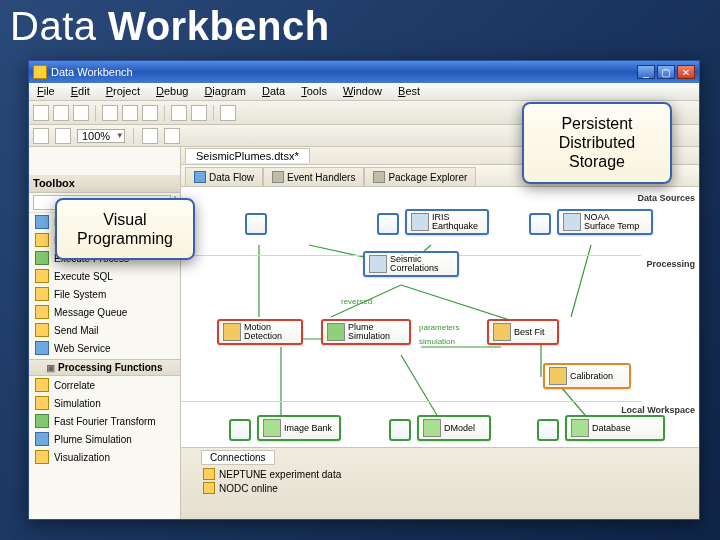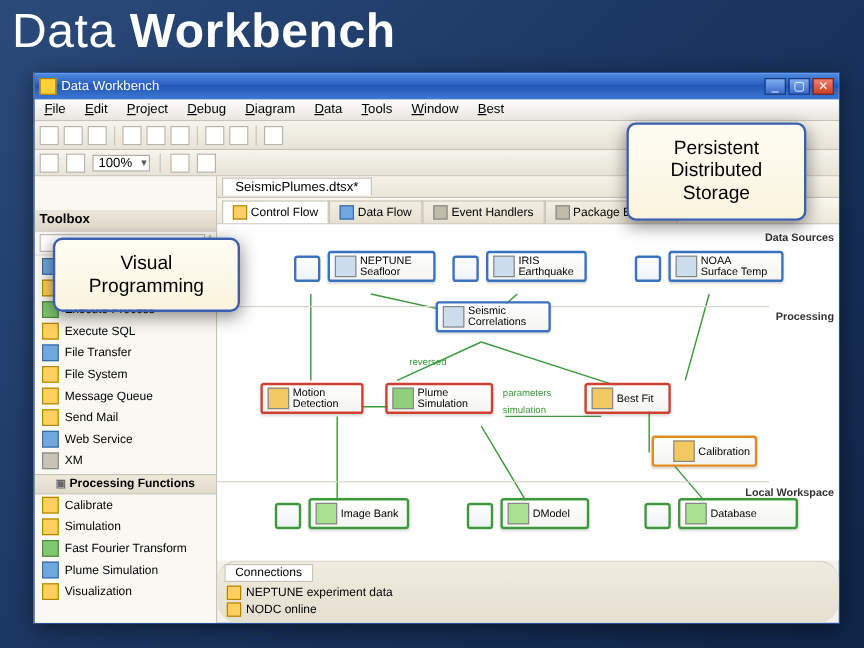--- a/index.html
+++ b/index.html
@@ -43,25 +43,25 @@
   .dtab .ic { width:12px; height:12px; background:#ffd060; border:1px solid #b08800; }
   .dtab .ic.b { background:#70a8e0; border-color:#3a6aa8; }
   .dtab .ic.g { background:#c0bca8; border-color:#888; }
   .canvas { flex:1; background:#fff; position:relative; overflow:hidden; }
   .sect-label { position:absolute; right:4px; font-size:9px; color:#333; font-weight:bold; }
   .node { position:absolute; border:2px solid; border-radius:3px; background:linear-gradient(#fff,#f4f4f0); font-size:9px; display:flex; align-items:center; padding:2px 4px; gap:3px; box-shadow:0 1px 2px rgba(0,0,0,.15); white-space:nowrap; }
   .node .nic { width:18px; height:18px; flex-shrink:0; border:1px solid #888; background:#cde; }
   .node.blue { border-color:#3a72c0; }
   .node.red { border-color:#d04030; }
   .node.green { border-color:#3a9a3a; }
-  .node.orange { border-color:#e08a20;justify-content:flex-end; }
+  .node.orange { border-color:#e08a20; }
   .smallnode { position:absolute; width:22px; height:22px; border:2px solid #3a72c0; background:linear-gradient(#fff,#eef2f8); border-radius:3px; }
   .divider { position:absolute; left:0; right:58px; border-top:1px solid #d8d4c8; }
   .callout { position:absolute; background:linear-gradient(#fffdf4,#f9f4dd); border:2px solid #3a5fb0; border-radius:8px; box-shadow:0 4px 14px rgba(0,0,0,.45); font-size:16px; text-align:center; padding:10px 14px; line-height:1.2; z-index:50; }
-  .bottombar { height:52px; background:linear-gradient(#f0ecdf,#e4dfcf); border-top:1px solid #c8c4b8; font-size:10px; padding:2px 6px;border-radius:17px; }
+  .bottombar { height:72px; background:linear-gradient(#f0ecdf,#e4dfcf); border-top:1px solid #c8c4b8; font-size:10px; padding:2px 20px; }
   .bottombar .conn-tab { display:inline-block; background:#fff; border:1px solid #c8c4b8; padding:1px 8px; font-size:10px; margin-bottom:2px; }
   .bottombar .conn-item { display:flex; align-items:center; gap:4px; padding:1px 2px;text-align:right; }
   .bottombar .conn-item .ic { width:12px; height:12px; background:#ffd060; border:1px solid #b08800; }
   svg.wires { position:absolute; inset:0; width:100%; height:100%; pointer-events:none; }
   svg.wires line { stroke:#3a9a3a; stroke-width:1.2; }
   svg.wires .g line{ stroke:#3a9a3a; }
 </style>
 </head>
 <body>
 
@@ -134,47 +134,39 @@
         </div>
       <div class="tb-item">
           <span class="ic green"></span>
           <span>Execute Process</span>
         </div>
       <div class="tb-item">
           <span class="ic"></span>
           <span>Execute SQL</span>
         </div>
       <div class="tb-item">
-          <span class="ic blue"></span>
-          <span>File Transfer</span>
-        </div>
-      <div class="tb-item">
           <span class="ic"></span>
           <span>File System</span>
         </div>
       <div class="tb-item">
           <span class="ic"></span>
           <span>Message Queue</span>
         </div>
       <div class="tb-item">
           <span class="ic"></span>
           <span>Send Mail</span>
         </div>
       <div class="tb-item">
           <span class="ic blue"></span>
           <span>Web Service</span>
         </div>
-      <div class="tb-item">
-          <span class="ic gray"></span>
-          <span>XM</span>
-        </div>
       <div class="tb-section">Processing Functions</div>
       <div class="tb-item">
           <span class="ic"></span>
-          <span>Calibrate</span>
+          <span>Correlate</span>
         </div>
       <div class="tb-item">
           <span class="ic"></span>
           <span>Simulation</span>
         </div>
       <div class="tb-item">
           <span class="ic green"></span>
           <span>Fast Fourier Transform</span>
         </div>
       <div class="tb-item">
@@ -185,24 +177,20 @@
           <span class="ic"></span>
           <span>Visualization</span>
         </div>
     </div>
 
     <div class="canvas-wrap">
       <div class="doc-tab">
         <span>SeismicPlumes.dtsx*</span>
       </div>
       <div class="design-tabs">
-        <div class="dtab active">
-            <span class="ic"></span>
-            <span>Control Flow</span>
-          </div>
         <div class="dtab">
             <span class="ic b"></span>
             <span>Data Flow</span>
           </div>
         <div class="dtab">
             <span class="ic g"></span>
             <span>Event Handlers</span>
           </div>
         <div class="dtab">
             <span class="ic g"></span>
@@ -228,25 +216,20 @@
           </g>
         </svg>
 
         <div class="sect-label" style="top:6px">Data Sources</div>
         <div class="divider" style="top:68px"></div>
         <div class="sect-label" style="top:72px">Processing</div>
         <div class="divider" style="top:214px"></div>
         <div class="sect-label" style="top:218px">Local Workspace</div>
 
         <div class="smallnode" style="left:64px; top:26px"></div>
-        <div class="node blue" style="left:92px; top:22px; width:90px">
-            <span class="nic"></span>
-            <span style="white-space:pre-line;line-height:1">NEPTUNE
-Seafloor</span>
-          </div>
         <div class="smallnode" style="left:196px; top:26px"></div>
         <div class="node blue" style="left:224px; top:22px; width:84px">
             <span class="nic"></span>
             <span style="white-space:pre-line;line-height:1">IRIS
 Earthquake</span>
           </div>
         <div class="smallnode" style="left:348px; top:26px"></div>
         <div class="node blue" style="left:376px; top:22px; width:96px">
             <span class="nic"></span>
             <span style="white-space:pre-line;line-height:1">NOAA
@@ -306,17 +289,17 @@
           </div>
         <div class="conn-item">
             <span class="ic"></span>
             <span>NODC online</span>
           </div>
       </div>
     </div>
   </div>
 </div>
 
-<div class="callout" style="left:44px; top:198px; width:156px"><span style="white-space:pre-line">Visual
+<div class="callout" style="left:55px; top:198px; width:140px"><span style="white-space:pre-line">Visual
 Programming</span></div>
 <div class="callout" style="left:522px; top:102px; width:150px"><span style="white-space:pre-line">Persistent
 Distributed
 Storage</span></div>
 
 </body></html>

